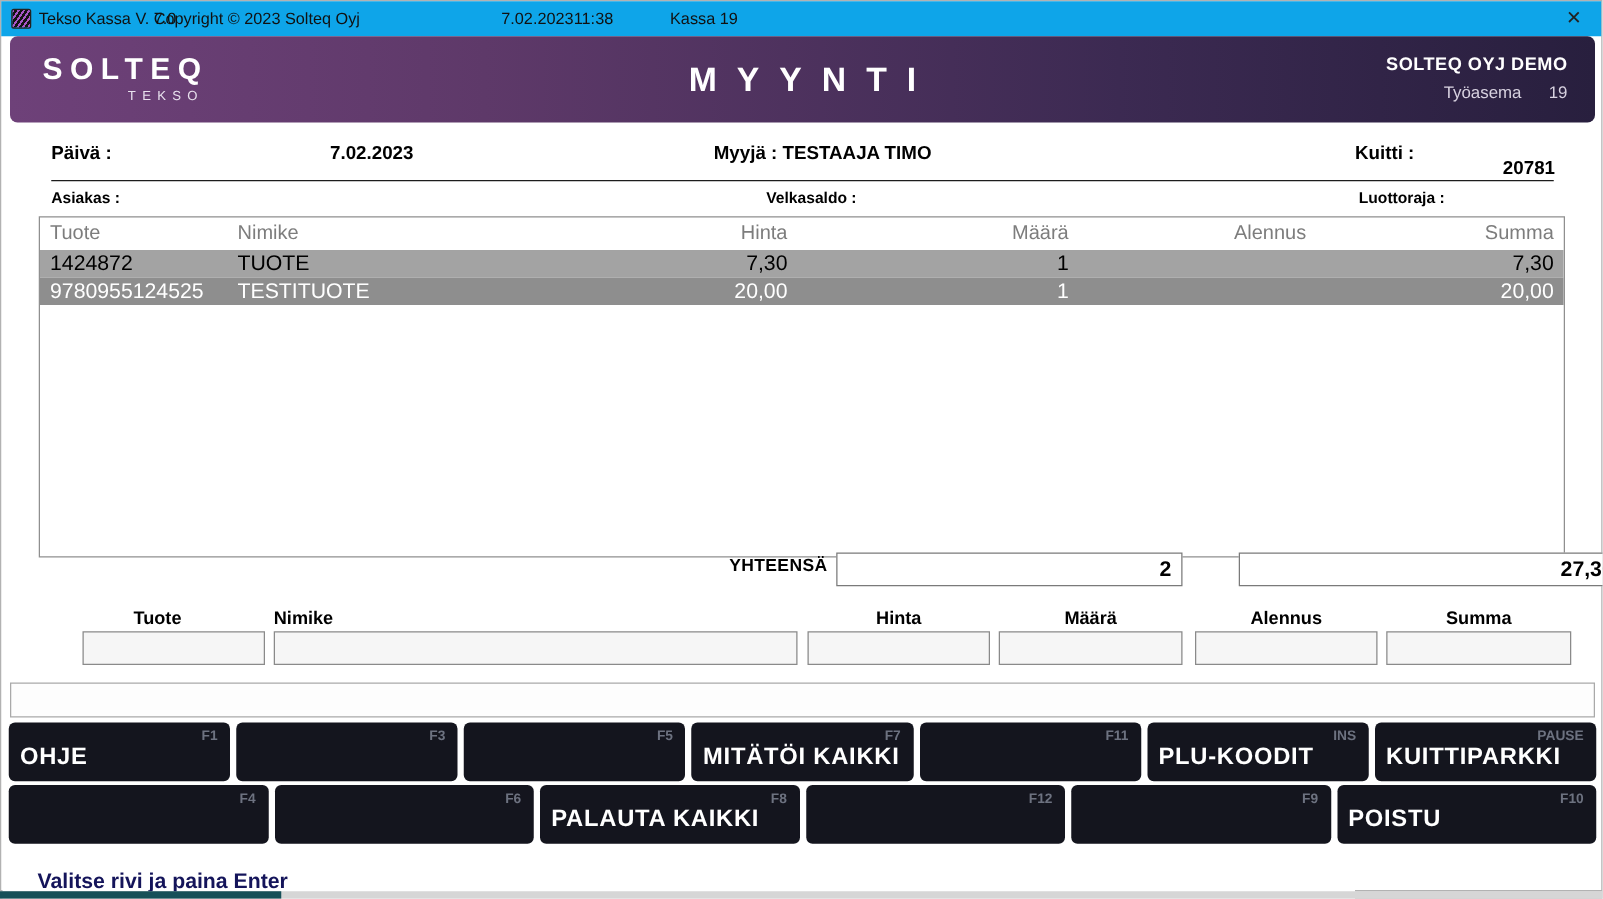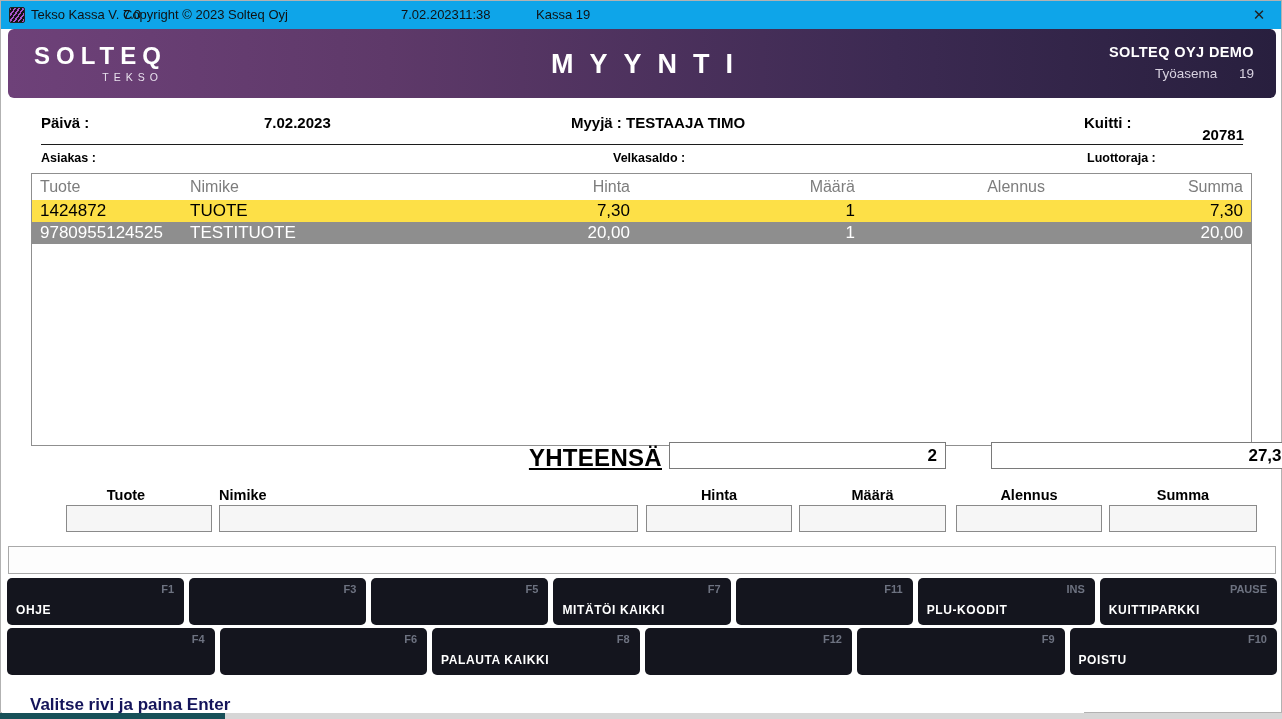--- a/index.html
+++ b/index.html
@@ -52,25 +52,25 @@
   .lbl-luotto    { left:1086px; }
 
   
   .salestable { position:absolute; left:30px; top:172px; width:1221px; height:273px;
                 background:#ffffff; border:1px solid #8f8f8f; overflow:hidden; }
   .trow { display:grid; grid-template-columns:150px 280px 160px 225px 190px 1fr;
           padding:0 8px; align-items:center; }
   .trow > div { white-space:nowrap; overflow:hidden; }
   .trow > div:nth-child(n+3) { text-align:right; }
   .thead { height:26px; color:#7d7d7d; font-size:16px; }
-  .tdata { height:22px; font-size:17px; color:#000; background:#fde047; }
+  .tdata { height:22px; font-size:17px; color:#000; background:#a3a3a3; }
   .tdata.selected { background:#8e8e8e; color:#ffffff; }
 
   
-  .total-label { position:absolute; right:619px; top:443px; font-size:24px; font-weight:bold; letter-spacing:0.3px;text-decoration:underline; }
+  .total-label { position:absolute; right:619px; top:443px; font-size:14px; font-weight:bold; letter-spacing:0.3px; }
   .total-box { position:absolute; top:441px; height:27px; background:#ffffff; border:1px solid #7a7a7a;
                font-size:17px; font-weight:bold; text-align:right; line-height:25px; padding-right:8px; }
   .total-qty { left:668px; width:277px; }
   .total-sum { left:990px; width:309px; }
 
   
   .entry-label { position:absolute; top:486px; font-size:14.5px; font-weight:bold; text-align:center; }
   .entry-field { position:absolute; top:504px; height:27px; background:#f6f6f6; border:1px solid #8a8a8a;
                  font-size:15px; padding:0 6px; font-family:inherit; }
   .el-0 { left:45px;  width:160px; } .ef-0 { left:65px;  width:146px; }
@@ -83,21 +83,21 @@
   
   .message-bar { position:absolute; left:7px; top:545px; width:1268px; height:28px;
                  background:#fdfdfd; border:1px solid #a9a9a9; font-size:15px; padding:0 8px;
                  font-family:inherit; }
 
   
   .fkeys { position:absolute; left:6px; width:1270px; display:flex; gap:5px; }
   .fk-row1 { top:577px; } .fk-row2 { top:627px; }
   .fkey { position:relative; flex:1 1 0; height:47px; background:#14151e; border-radius:5px; cursor:pointer; }
   .fkey .fk-label { position:absolute; left:9px; bottom:8px; color:#ffffff; font-weight:bold;
-                    font-size:12px; letter-spacing:0.6px; white-space:nowrap; }
+                    font-size:19px; letter-spacing:0.6px; white-space:nowrap; }
   .fkey .fk-key { position:absolute; right:10px; top:5px; color:#6d7280; font-weight:bold; font-size:11px; }
 
   
   .statusbar { position:absolute; left:1px; top:676px; width:1082px; height:35px; background:#ffffff;
                border-bottom:1px solid #cccccc;margin-top:11px; }
   .status-text { position:absolute; left:28px; top:7px; font-size:17px; font-weight:bold; color:#14145a; }
 
   
   .behind { position:absolute; left:0; top:713px; width:1282px; height:6px; background:#d6d6d6; }
   .behind-teal { position:absolute; left:0; top:0; width:225px; height:6px; background:#175058; }

